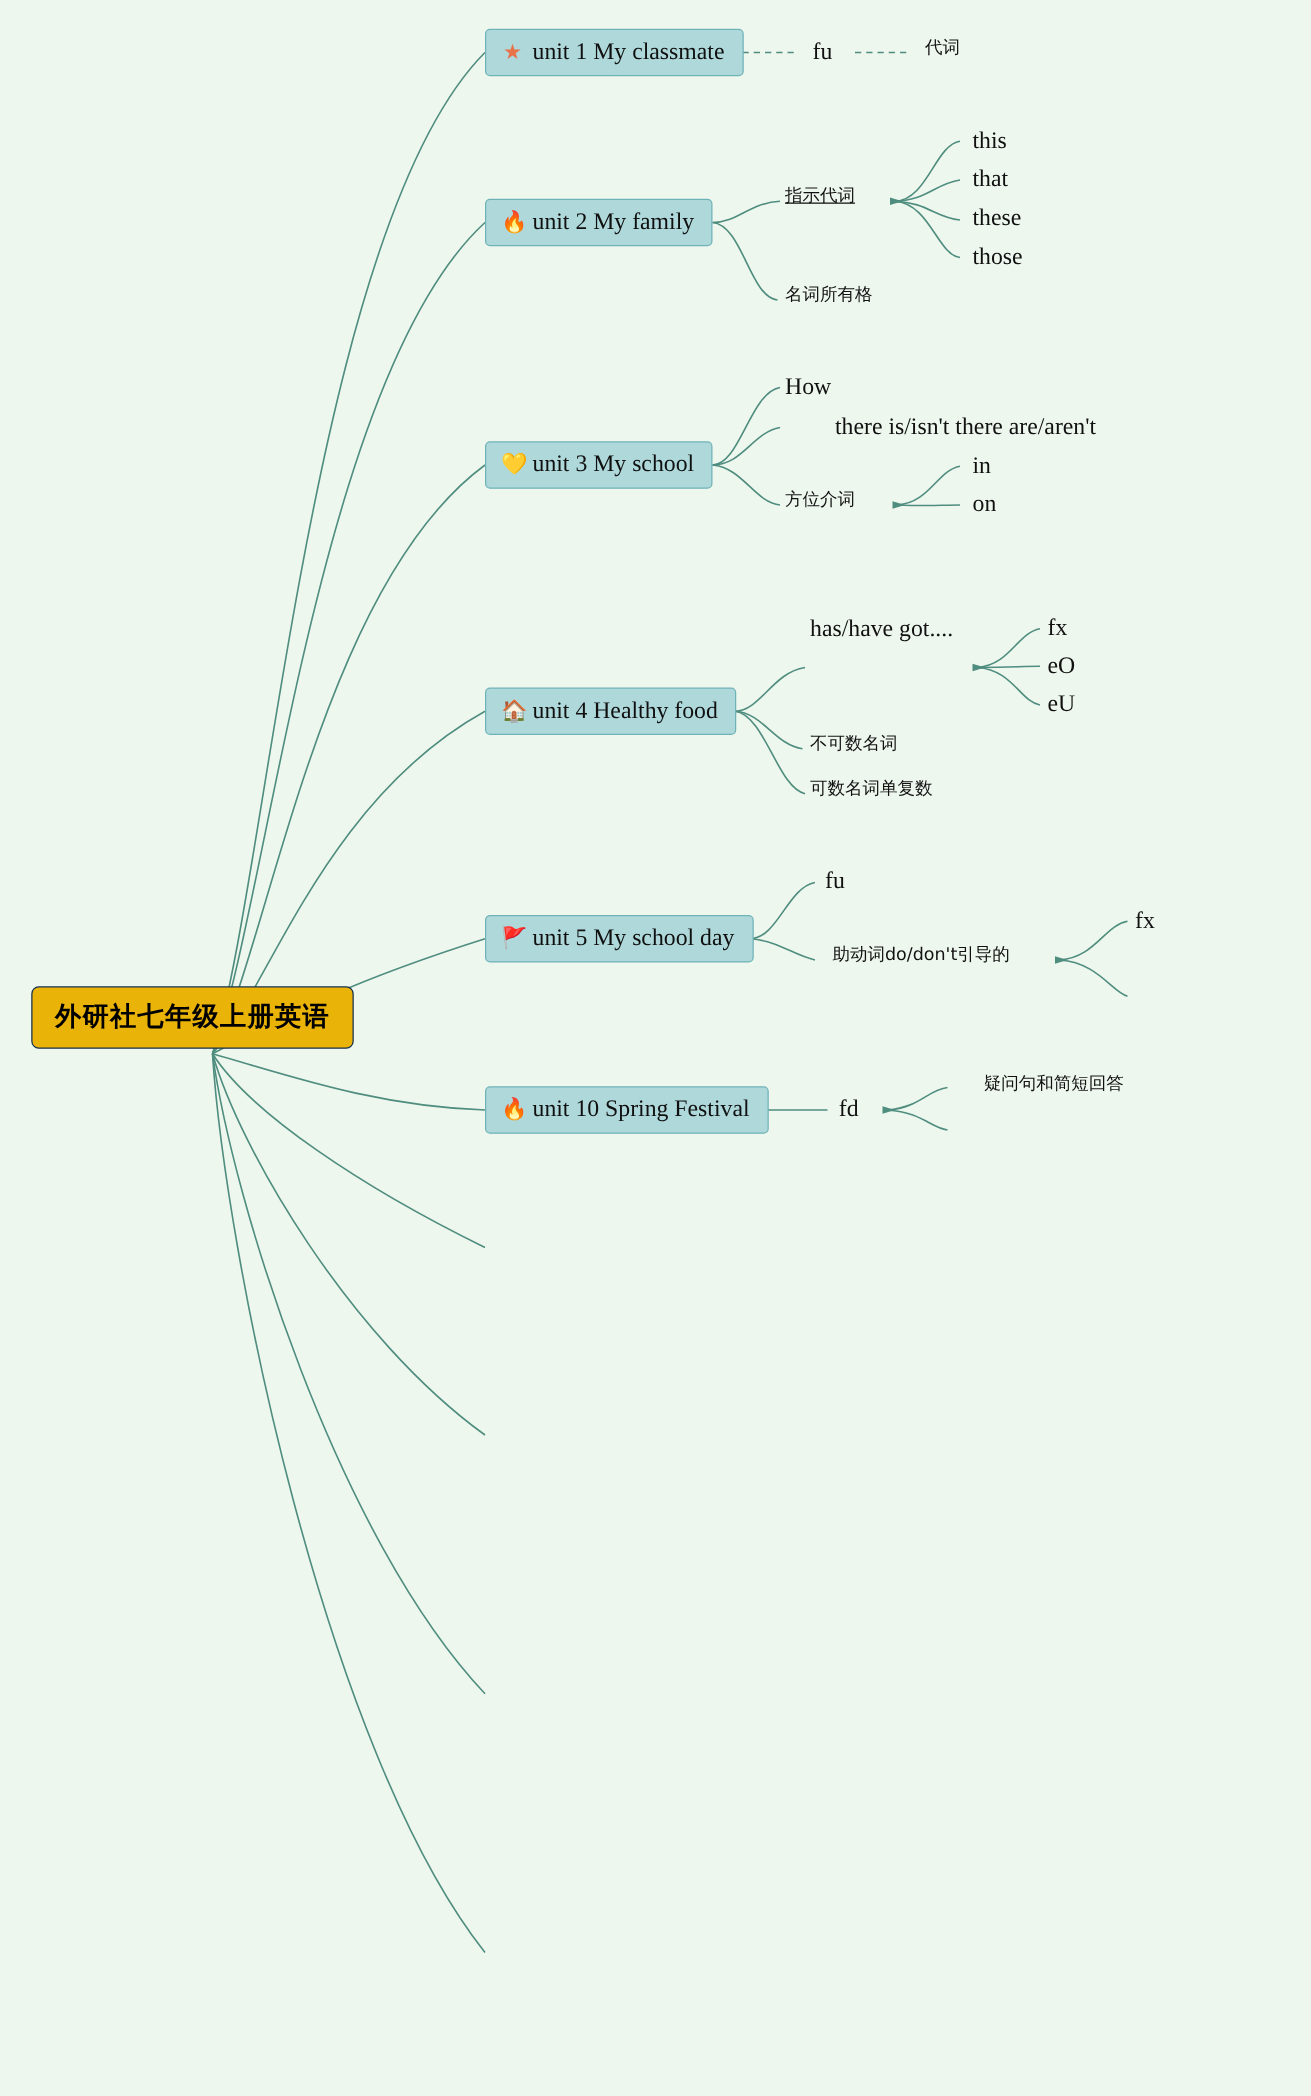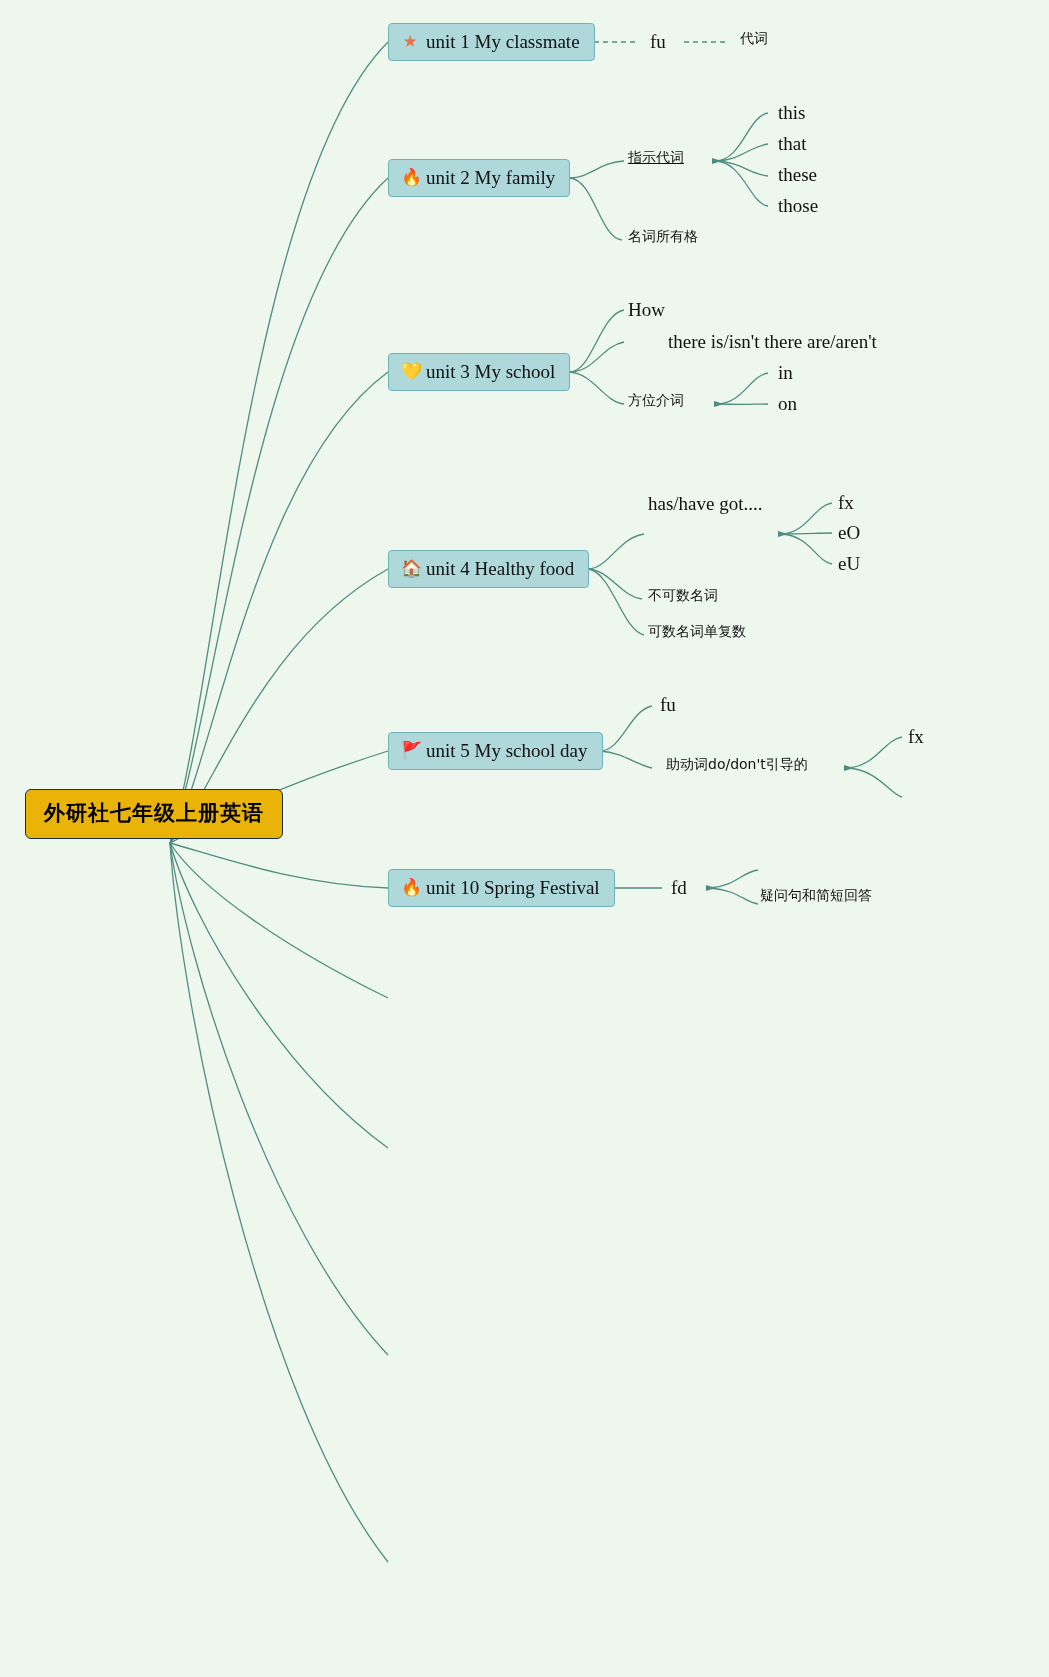--- a/index.html
+++ b/index.html
@@ -199,15 +199,15 @@
   </div>
   <div class="leaf leaf-mixed" style="left:660px; top:695px;">fu</div>
   <div class="leaf leaf-cn" style="left:666px; top:757px;">助动词do/don't引导的</div>
   <div class="leaf leaf-mixed" style="left:908px; top:727px;">fx</div>
 
   <div class="node unit-node" style="left:388px; top:869px;">
     <span class="unit-icon" style="color:#e03020;">🔥</span>
     <span>unit 10 Spring Festival</span>
   </div>
   <div class="leaf leaf-mixed" style="left:671px; top:878px;">fd</div>
-  <div class="leaf leaf-cn" style="left:760px; top:860px;margin-top:28px;">疑问句和简短回答</div>
+  <div class="leaf leaf-cn" style="left:787px; top:860px;">疑问句和简短回答</div>
 
 </div>
 
 </body></html>

